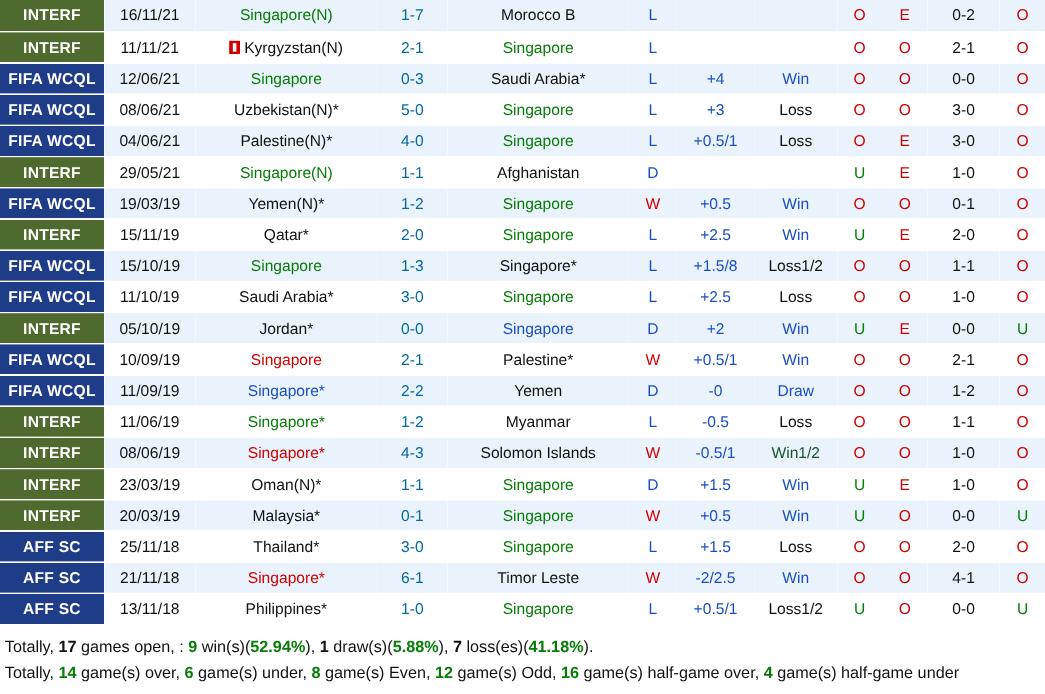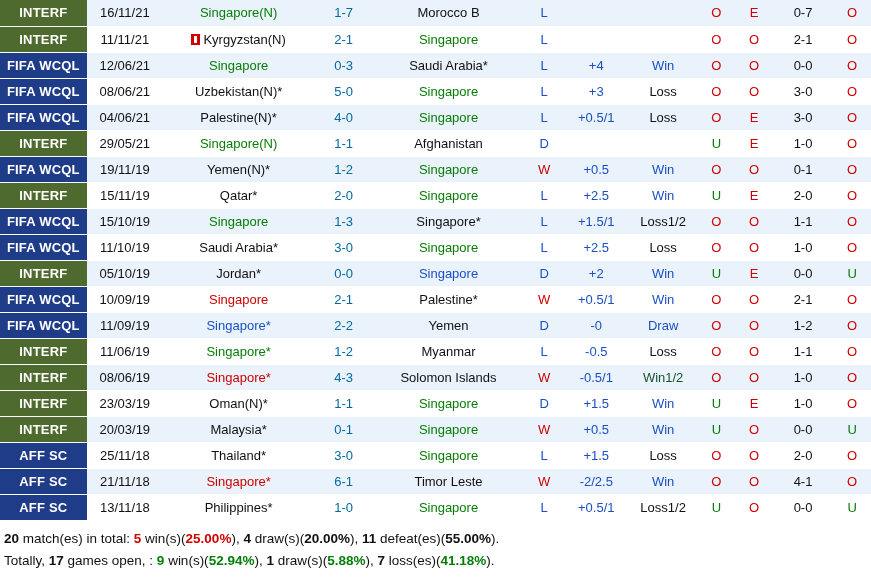--- a/index.html
+++ b/index.html
@@ -111,21 +111,21 @@
           <td class="comp"><span>INTERF</span></td>
           <td class=" dark"><span>16/11/21</span></td>
           <td class=" green"><span>Singapore(N)</span></td>
           <td class="score blue"><span>1-7</span></td>
           <td class=" dark"><span>Morocco B</span></td>
           <td class=" blue"><span>L</span></td>
           <td class=" blue"><span></span></td>
           <td class=" dark"><span></span></td>
           <td class=" red"><span>O</span></td>
           <td class=" red"><span>E</span></td>
-          <td class=" dark"><span>0-7</span></td>
+          <td class=" dark"><span>0-2</span></td>
           <td class=" red"><span>O</span></td>
         </tr>
         <tr class="row-odd">
           <td class="comp"><span>INTERF</span></td>
           <td class=" dark"><span>11/11/21</span></td>
           <td class=" dark"><span class="flag"></span><span>Kyrgyzstan(N)</span></td>
           <td class="score red"><span>2-1</span></td>
           <td class=" green"><span>Singapore</span></td>
           <td class=" blue"><span>L</span></td>
           <td class=" blue"><span></span></td>
@@ -186,21 +186,21 @@
           <td class=" blue"><span>D</span></td>
           <td class=" blue"><span></span></td>
           <td class=" dark"><span></span></td>
           <td class=" green"><span>U</span></td>
           <td class=" red"><span>E</span></td>
           <td class=" dark"><span>1-0</span></td>
           <td class=" red"><span>O</span></td>
         </tr>
         <tr class="row-even">
           <td class="comp blue"><span>FIFA WCQL</span></td>
-          <td class=" dark"><span>19/11/19</span></td>
+          <td class=" dark"><span>19/03/19</span></td>
           <td class=" dark"><span>Yemen(N)*</span></td>
           <td class="score red"><span>1-2</span></td>
           <td class=" green"><span>Singapore</span></td>
           <td class=" red"><span>W</span></td>
           <td class=" blue"><span>+0.5</span></td>
           <td class=" blue"><span>Win</span></td>
           <td class=" red"><span>O</span></td>
           <td class=" red"><span>O</span></td>
           <td class=" dark"><span>0-1</span></td>
           <td class=" red"><span>O</span></td>
@@ -219,21 +219,21 @@
           <td class=" dark"><span>2-0</span></td>
           <td class=" red"><span>O</span></td>
         </tr>
         <tr class="row-even">
           <td class="comp blue"><span>FIFA WCQL</span></td>
           <td class=" dark"><span>15/10/19</span></td>
           <td class=" green"><span>Singapore</span></td>
           <td class="score red"><span>1-3</span></td>
           <td class=" dark"><span>Singapore*</span></td>
           <td class=" blue"><span>L</span></td>
-          <td class=" blue"><span>+1.5/1</span></td>
+          <td class=" blue"><span>+1.5/8</span></td>
           <td class=" dark"><span>Loss1/2</span></td>
           <td class=" red"><span>O</span></td>
           <td class=" red"><span>O</span></td>
           <td class=" dark"><span>1-1</span></td>
           <td class=" red"><span>O</span></td>
         </tr>
         <tr class="row-odd">
           <td class="comp blue"><span>FIFA WCQL</span></td>
           <td class=" dark"><span>11/10/19</span></td>
           <td class=" dark"><span>Saudi Arabia*</span></td>
@@ -385,23 +385,20 @@
           <td class=" green"><span>U</span></td>
           <td class=" red"><span>O</span></td>
           <td class=" dark"><span>0-0</span></td>
           <td class=" green"><span>U</span></td>
         </tr>
       </tbody>
   </table>
 
   <div class="summary">
     <div class="sum-line">
-      <b class="dark">20</b><span> match(es) in total: </span><b class="red">5</b><span> win(s)(</span><b class="red">25.00%</b><span>), </span><b class="dark">4</b><span> draw(s)(</span><b class="dark">20.00%</b><span>), </span><b class="dark">11</b><span> defeat(es)(</span><b class="dark">55.00%</b><span>).</span>
-    </div>
-    <div class="sum-line">
       <span>Totally, </span><b class="dark">17</b><span> games open, : </span><b class="green">9</b><span> win(s)(</span><b class="green">52.94%</b><span>), </span><b class="dark">1</b><span> draw(s)(</span><b class="green">5.88%</b><span>), </span><b class="dark">7</b><span> loss(es)(</span><b class="green">41.18%</b><span>).</span>
     </div>
     <div class="sum-line">
       <span>Totally, </span><b class="green">14</b><span> game(s) over, </span><b class="green">6</b><span> game(s) under, </span><b class="green">8</b><span> game(s) Even, </span><b class="green">12</b><span> game(s) Odd, </span><b class="green">16</b><span> game(s) half-game over, </span><b class="green">4</b><span> game(s) half-game under</span>
     </div>
   </div>
 
 </div>
 
 </body></html>

